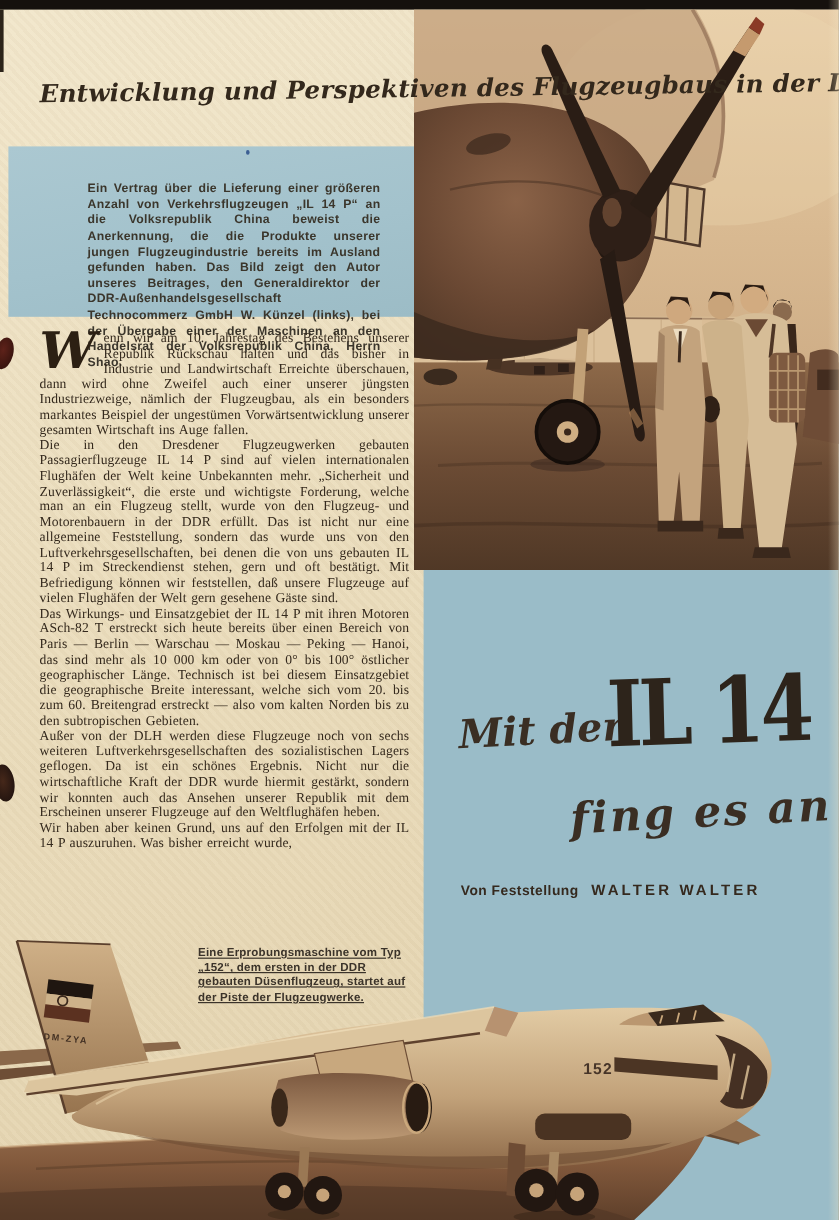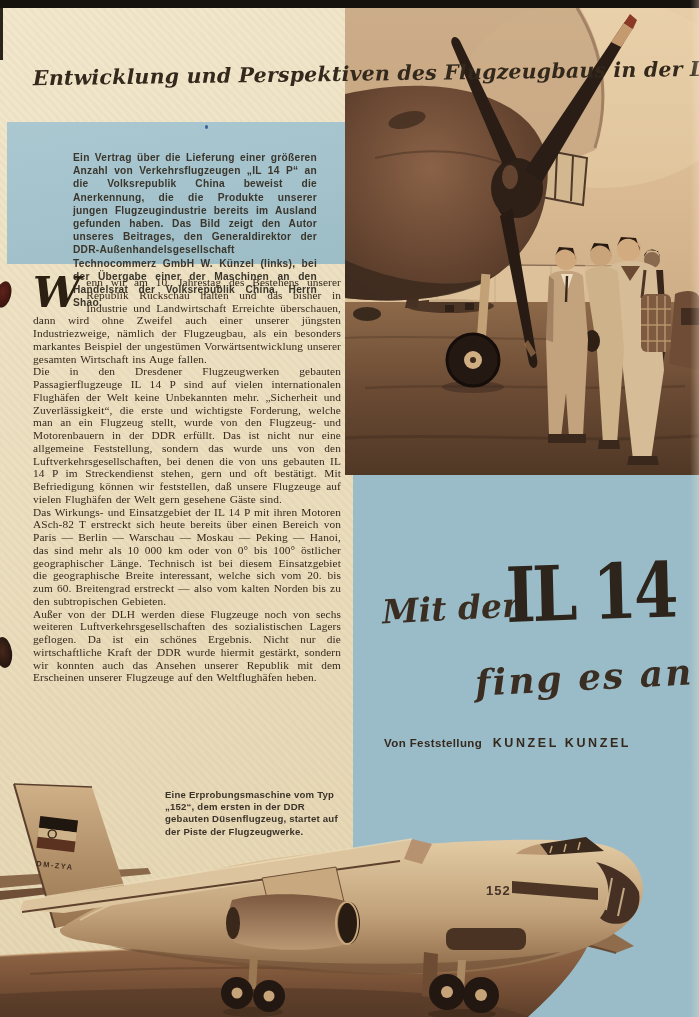--- a/index.html
+++ b/index.html
@@ -61,21 +61,21 @@
     position:absolute;left:152px;top:83px;font-family:"DejaVu Serif",serif;
     font-weight:900;font-size:76px;line-height:76px;color:#2d241b;white-space:nowrap;
     transform:scaleX(.84) rotate(-1.6deg);transform-origin:left top;letter-spacing:-4px;
   }
   .byline{position:absolute;left:31px;top:258px;white-space:nowrap;color:#35291e;}
   .byline .pre{font-size:11.5px;font-weight:700;letter-spacing:.4px;}
   .byline .name{font-size:12.5px;font-weight:700;letter-spacing:2.6px;margin-left:6px;}
   
   .caption{
     position:absolute;left:165px;top:789px;width:176px;z-index:25;
-    font-size:9.6px;font-weight:700;line-height:12.2px;color:#3b332a;letter-spacing:.2px;
+    font-size:9.6px;font-weight:700;line-height:12.2px;color:#3b332a;letter-spacing:.2px;text-decoration:underline;
   }
   .caption p{margin:0;}
   
   .photo-jet{position:absolute;left:0;top:760px;width:699px;height:257px;z-index:20;}
   
   .stain1{position:absolute;left:-4px;top:281px;width:15px;height:27px;border-radius:50%;
     background:radial-gradient(ellipse at 40% 40%,#5e221a 0%,#3a150f 70%,rgba(58,21,15,0));
     transform:rotate(14deg);z-index:35;}
   .stain2{position:absolute;left:-5px;top:637px;width:17px;height:31px;border-radius:50%;
     background:radial-gradient(ellipse at 45% 45%,#46281a 0%,#241510 72%,rgba(36,21,16,0));
@@ -223,29 +223,30 @@
         <polygon points="203,426 241,426 241,435 203,435" fill="#3a281c"></polygon>
       </g>
     </g>
   </svg>
 
   <div class="bodycol">
     <p><span class="dropcap">W</span><span>enn wir am 10. Jahrestag des Bestehens unserer Republik Rückschau halten und das bisher in Industrie und Landwirtschaft Erreichte überschauen, dann wird ohne Zweifel auch einer unserer jüngsten Industriezweige, nämlich der Flugzeugbau, als ein besonders markantes Beispiel der ungestümen Vorwärtsentwicklung unserer gesamten Wirtschaft ins Auge fallen.</span></p>
     <p>Die in den Dresdener Flugzeugwerken gebauten Passagierflugzeuge IL 14 P sind auf vielen internationalen Flughäfen der Welt keine Unbekannten mehr. „Sicherheit und Zuverlässigkeit“, die erste und wichtigste Forderung, welche man an ein Flugzeug stellt, wurde von den Flugzeug- und Motorenbauern in der DDR erfüllt. Das ist nicht nur eine allgemeine Feststellung, sondern das wurde uns von den Luftverkehrsgesellschaften, bei denen die von uns gebauten IL 14 P im Streckendienst stehen, gern und oft bestätigt. Mit Befriedigung können wir feststellen, daß unsere Flugzeuge auf vielen Flughäfen der Welt gern gesehene Gäste sind.</p>
     <p>Das Wirkungs- und Einsatzgebiet der IL 14 P mit ihren Motoren ASch-82 T erstreckt sich heute bereits über einen Bereich von Paris — Berlin — Warschau — Moskau — Peking — Hanoi, das sind mehr als 10 000 km oder von 0° bis 100° östlicher geographischer Länge. Technisch ist bei diesem Einsatzgebiet die geographische Breite interessant, welche sich vom 20. bis zum 60. Breitengrad erstreckt — also vom kalten Norden bis zu den subtropischen Gebieten.</p>
     <p>Außer von der DLH werden diese Flugzeuge noch von sechs weiteren Luftverkehrsgesellschaften des sozialistischen Lagers geflogen. Da ist ein schönes Ergebnis. Nicht nur die wirtschaftliche Kraft der DDR wurde hiermit gestärkt, sondern wir konnten auch das Ansehen unserer Republik mit dem Erscheinen unserer Flugzeuge auf den Weltflughäfen heben.</p>
+    <p>Wir haben aber keinen Grund, uns auf den Erfolgen mit der IL 14 P auszuruhen. Was bisher erreicht wurde,</p>
   </div>
 
   <div class="bluepanel">
     <div class="t-pre">Mit der</div>
     <div class="t-model">IL 14</div>
     <div class="t-post">fing es an</div>
     <div class="byline">
       <span class="pre">Von Feststellung</span>
-      <span class="name">KUNZEL KUNZEL</span>
+      <span class="name">WALTER WALTER</span>
     </div>
   </div>
 
   <div class="caption">
     <p>Eine Erprobungsmaschine vom Typ „152“, dem ersten in der DDR gebauten Düsenflugzeug, startet auf der Piste der Flugzeugwerke.</p>
   </div>
 
   <svg class="photo-jet" viewBox="0 0 699 257">
     <defs>
       <linearGradient id="fuse" x1="0" y1="0" x2="0" y2="1">

